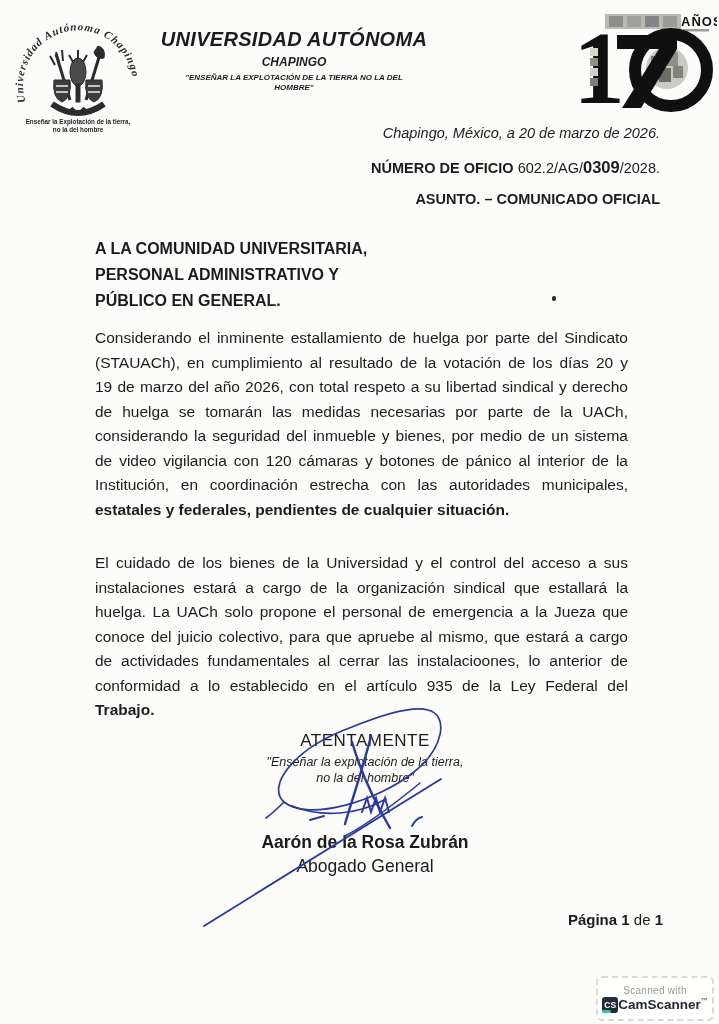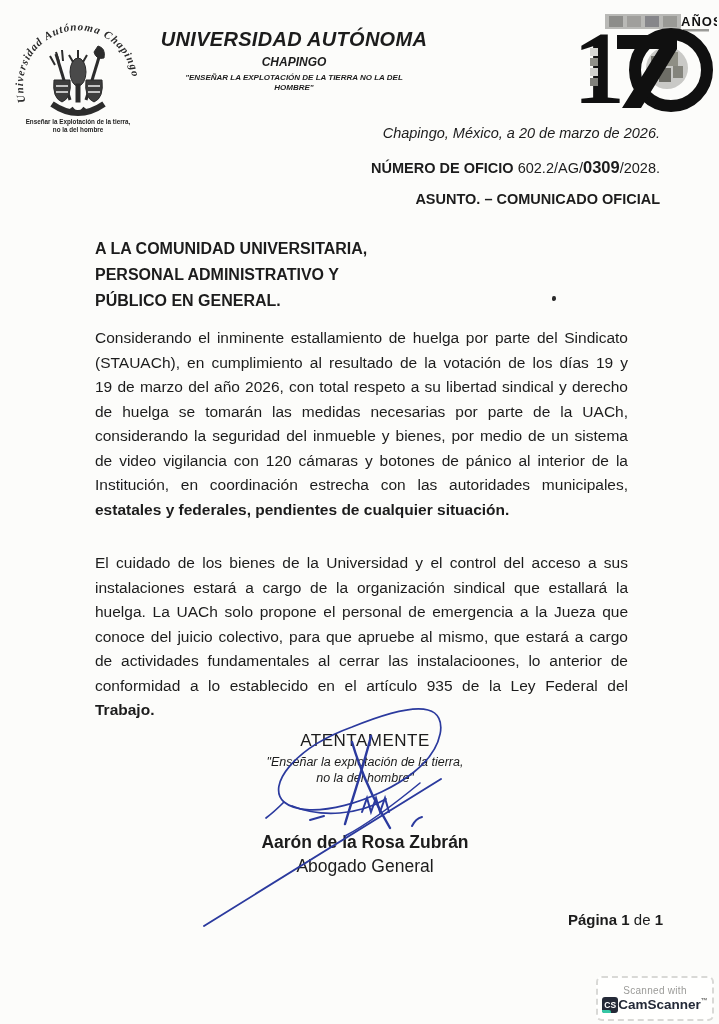--- a/index.html
+++ b/index.html
@@ -158,21 +158,21 @@
   <div class="addressee">
     <div>A LA COMUNIDAD UNIVERSITARIA,</div>
     <div>PERSONAL ADMINISTRATIVO Y</div>
     <div>PÚBLICO EN GENERAL.</div>
   </div>
 
   <div class="stray-dot"></div>
 
   <div class="para para1">
     <div class="jline">Considerando el inminente estallamiento de huelga por parte del Sindicato</div>
-    <div class="jline">(STAUACh), en cumplimiento al resultado de la votación de los días 19 y</div>
+    <div class="jline">(STAUACh), en cumplimiento al resultado de la votación de los días 20 y</div>
     <div class="jline">19 de marzo del año 2026, con total respeto a su libertad sindical y derecho</div>
     <div class="jline">de huelga se tomarán las medidas necesarias por parte de la UACh,</div>
     <div class="jline">considerando la seguridad del inmueble y bienes, por medio de un sistema</div>
     <div class="jline">de video vigilancia con 120 cámaras y botones de pánico al interior de la</div>
     <div class="jline">Institución, en coordinación estrecha con las autoridades municipales,</div>
     <div class="lline">estatales y federales, pendientes de cualquier situación.</div>
   </div>
 
   <div class="para para2">
     <div class="jline">El cuidado de los bienes de la Universidad y el control del acceso a sus</div>

